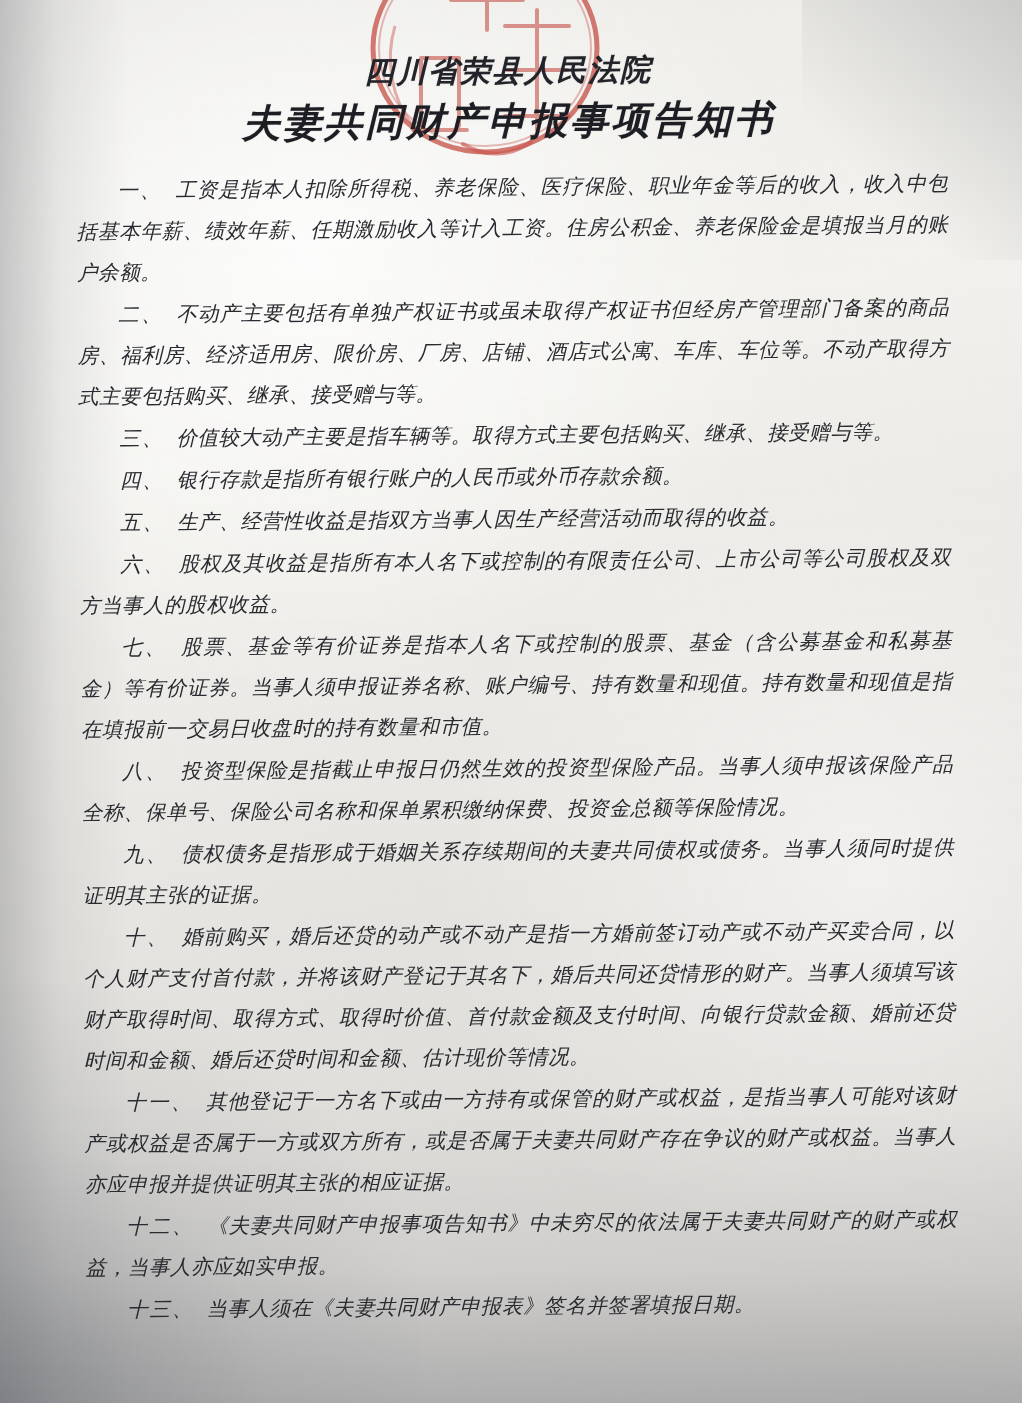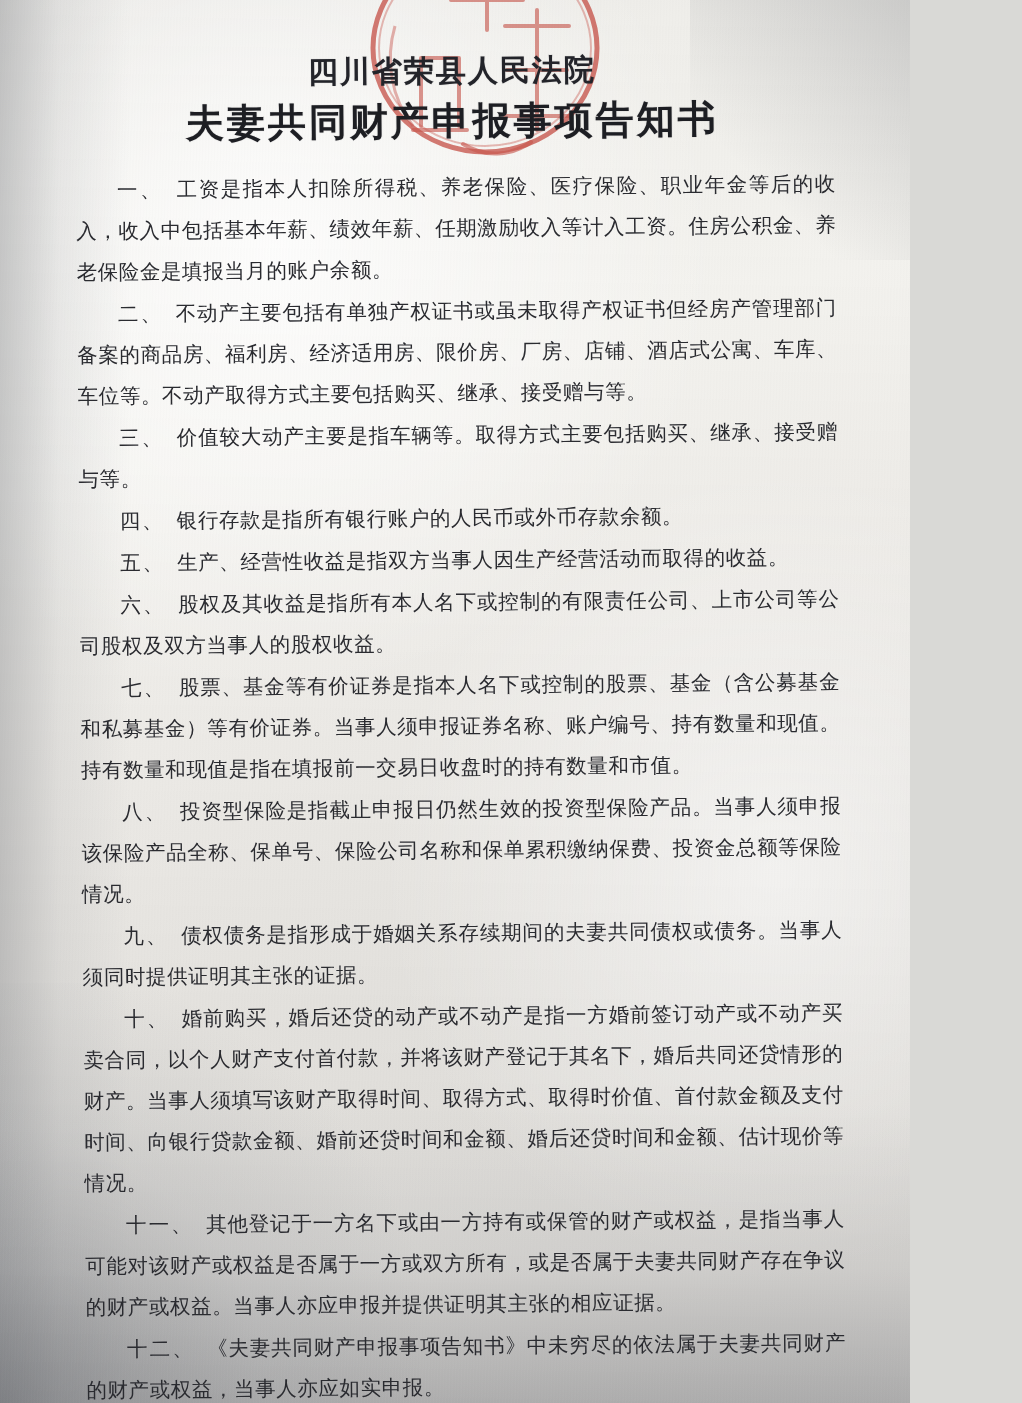--- a/index.html
+++ b/index.html
@@ -6,27 +6,28 @@
   html, body {
     margin: 0;
     padding: 0;
     background: #d9d9d6;
   }
   body {
     font-family: "DejaVu Serif", "Liberation Serif", serif;
   }
   .page {
     position: relative;
-    width: 910px;
+    width: 1022px;
     height: 1403px;
     overflow: hidden;
     background:
       radial-gradient(ellipse 70% 45% at 30% 18%, rgba(255,255,255,0.85) 0%, rgba(255,255,255,0.0) 70%),
       radial-gradient(ellipse 60% 40% at 85% 62%, rgba(255,255,255,0.55) 0%, rgba(255,255,255,0.0) 72%),
       linear-gradient(165deg, #e8e7e4 0%, #efeeea 12%, #f3f2ee 30%, #eceae6 48%, #e3e1dd 66%, #dedcd8 80%, #d5d3cf 100%);
+    font-style: italic;
   }
   
   .shade-left {
     position: absolute;
     left: 0; top: 0;
     width: 130px; height: 100%;
     background: linear-gradient(90deg, rgba(120,122,126,0.38) 0%, rgba(150,152,155,0.16) 45%, rgba(255,255,255,0) 100%);
     pointer-events: none;
   }
   .shade-bottom {

